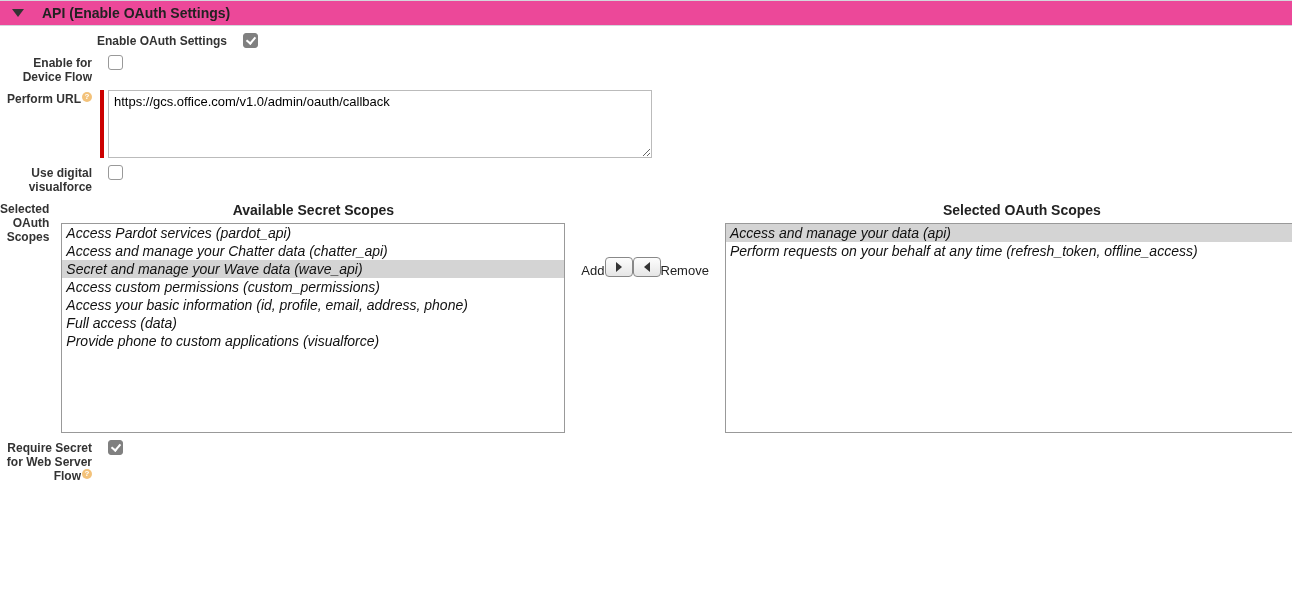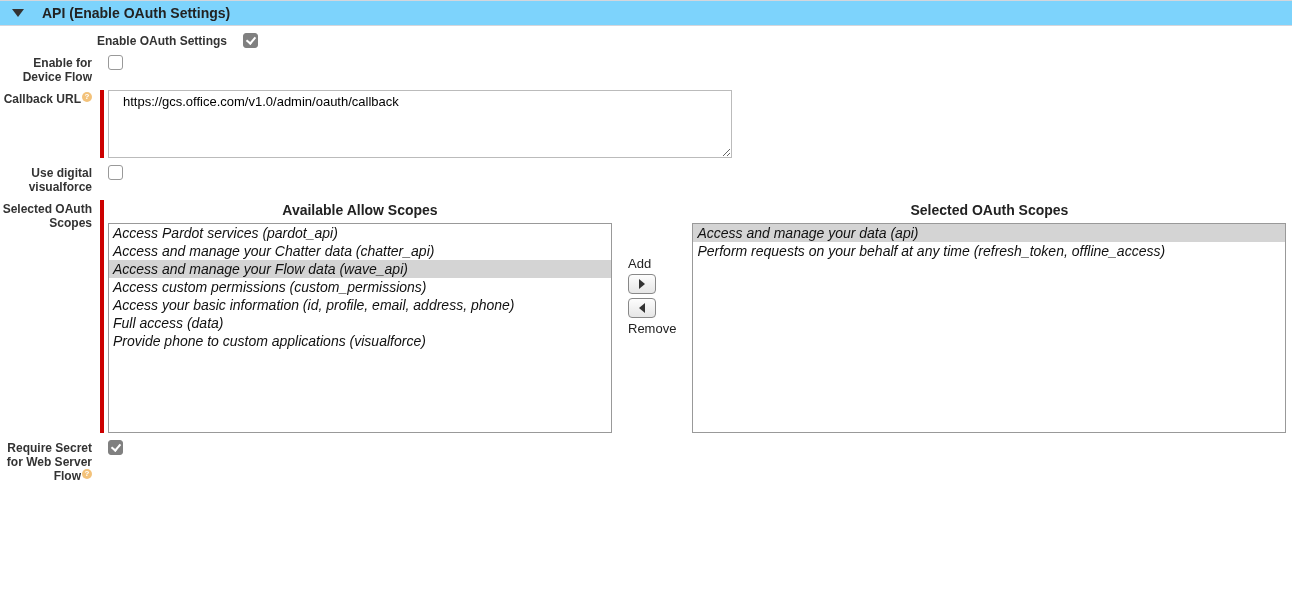--- a/index.html
+++ b/index.html
@@ -5,21 +5,21 @@
   * { box-sizing: border-box; }
   body {
     margin: 0;
     font-family: Arial, Helvetica, sans-serif;
     font-size: 13px;
     color: #222;
     background: #fff;
     width: 1292px;
   }
   .section-header {
-    background: #7dd3fc;
+    background: #ec4899;
     border-top: 1px solid #d4d6dc;
     border-bottom: 1px solid #d4d6dc;
     padding: 4px 8px;
     display: flex;
     align-items: center;
     font-weight: bold;
     font-size: 14px;
   }
   .disclose {
     width: 0; height: 0;
@@ -85,26 +85,26 @@
   }
   .checkbox.checked::after {
     content: "";
     width: 4px; height: 7px;
     border: solid #fff;
     border-width: 0 2px 2px 0;
     transform: rotate(40deg);
     position: relative; top: -1px;
   }
   textarea.callback {
-    width: 624px;
+    width: 544px;
     height: 68px;
     border: 1px solid #bbb;
     font-family: inherit;
     font-size: 13px;
-    padding: 3px 14px;
+    padding: 3px 5px;
     resize: both;
   }
   .scopes-wrap {
     display: flex;
     align-items: flex-start;
   }
   .picklist-col {
     display: flex;
     flex-direction: column;
   }
@@ -126,22 +126,21 @@
   .opt {
     padding: 1px 4px;
     white-space: nowrap;
     color: #111;
     cursor: default;
     font-style: italic;
   }
   .opt.sel { background: #d4d4d4; }
   .transfer {
     display: flex;
-    flex-direction: column;
-    align-items: flex-start;
+    align-items: flex-end;
     justify-content: center;
     padding: 55px 16px 0 16px;
     font-size: 13px;
     color: #222;
   }
   .tbtn {
     width: 28px; height: 20px;
     border: 1px solid #888;
     border-radius: 4px;
     background: linear-gradient(#fdfdfd,#e6e6e6);
@@ -180,42 +179,42 @@
   </div>
 
   <div class="row">
     <div class="label">Enable for Device Flow</div>
     <div class="spacer-bar"></div>
     <div id="cb-device" class="checkbox"></div>
   </div>
 
   <div class="row">
     <div class="label">
-      <span>Callback URL</span><span class="help">?</span>
+      <span>Perform URL</span><span class="help">?</span>
     </div>
     <div class="required-bar"></div>
     <textarea class="callback" style="">https://gcs.office.com/v1.0/admin/oauth/callback</textarea>
   </div>
 
   <div class="row">
     <div class="label">Use digital visualforce</div>
     <div class="spacer-bar"></div>
     <div id="cb-sig" class="checkbox"></div>
   </div>
 
   <div class="row">
     <div class="label">Selected OAuth Scopes</div>
     <div class="required-bar"></div>
     <div class="scopes-wrap">
       <div class="picklist-col">
-        <div class="picklist-title">Available Allow Scopes</div>
+        <div class="picklist-title">Available Secret Scopes</div>
         <div class="listbox available" id="available-list">
             <div class="opt">Access Pardot services (pardot_api)</div>
             <div class="opt">Access and manage your Chatter data (chatter_api)</div>
-            <div class="opt sel">Access and manage your Flow data (wave_api)</div>
+            <div class="opt sel">Secret and manage your Wave data (wave_api)</div>
             <div class="opt">Access custom permissions (custom_permissions)</div>
             <div class="opt">Access your basic information (id, profile, email, address, phone)</div>
             <div class="opt">Full access (data)</div>
             <div class="opt">Provide phone to custom applications (visualforce)</div>
           </div>
       </div>
       <div class="transfer">
         <div class="tlabel">Add</div>
         <div class="tbtn">
             <span class="tri-r"></span>

